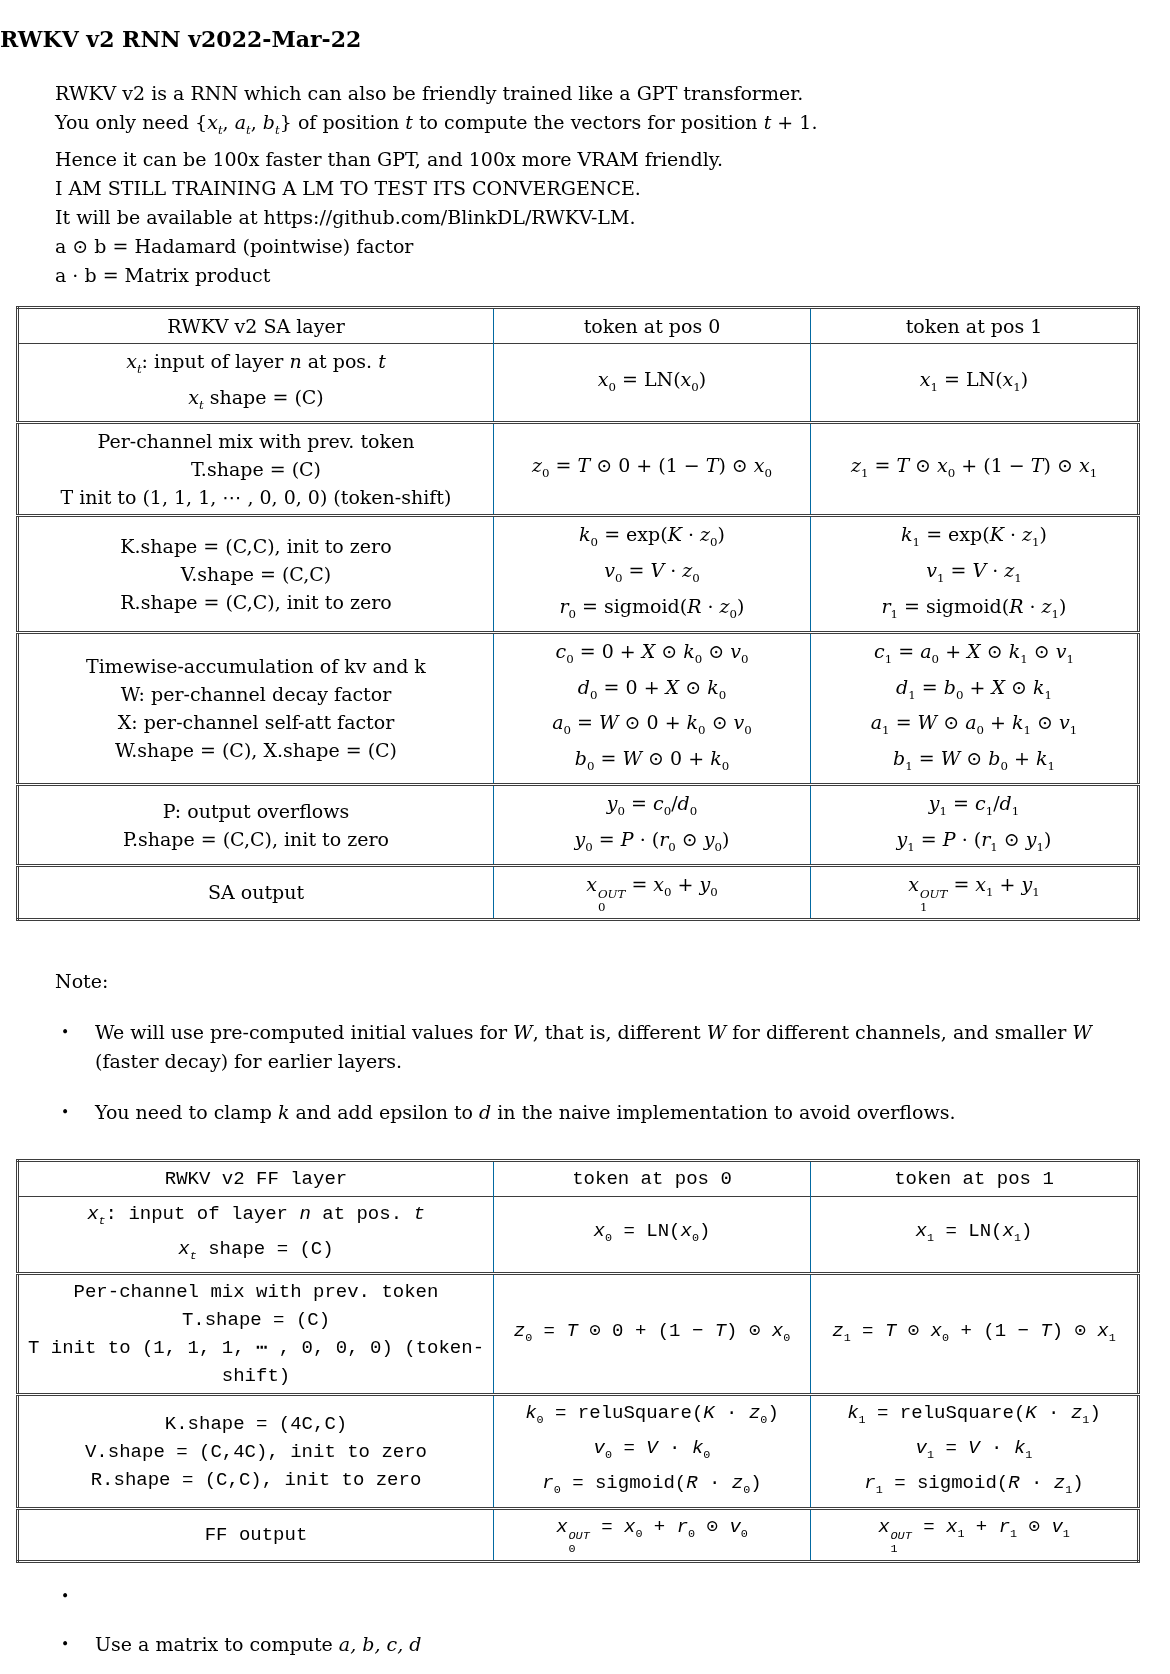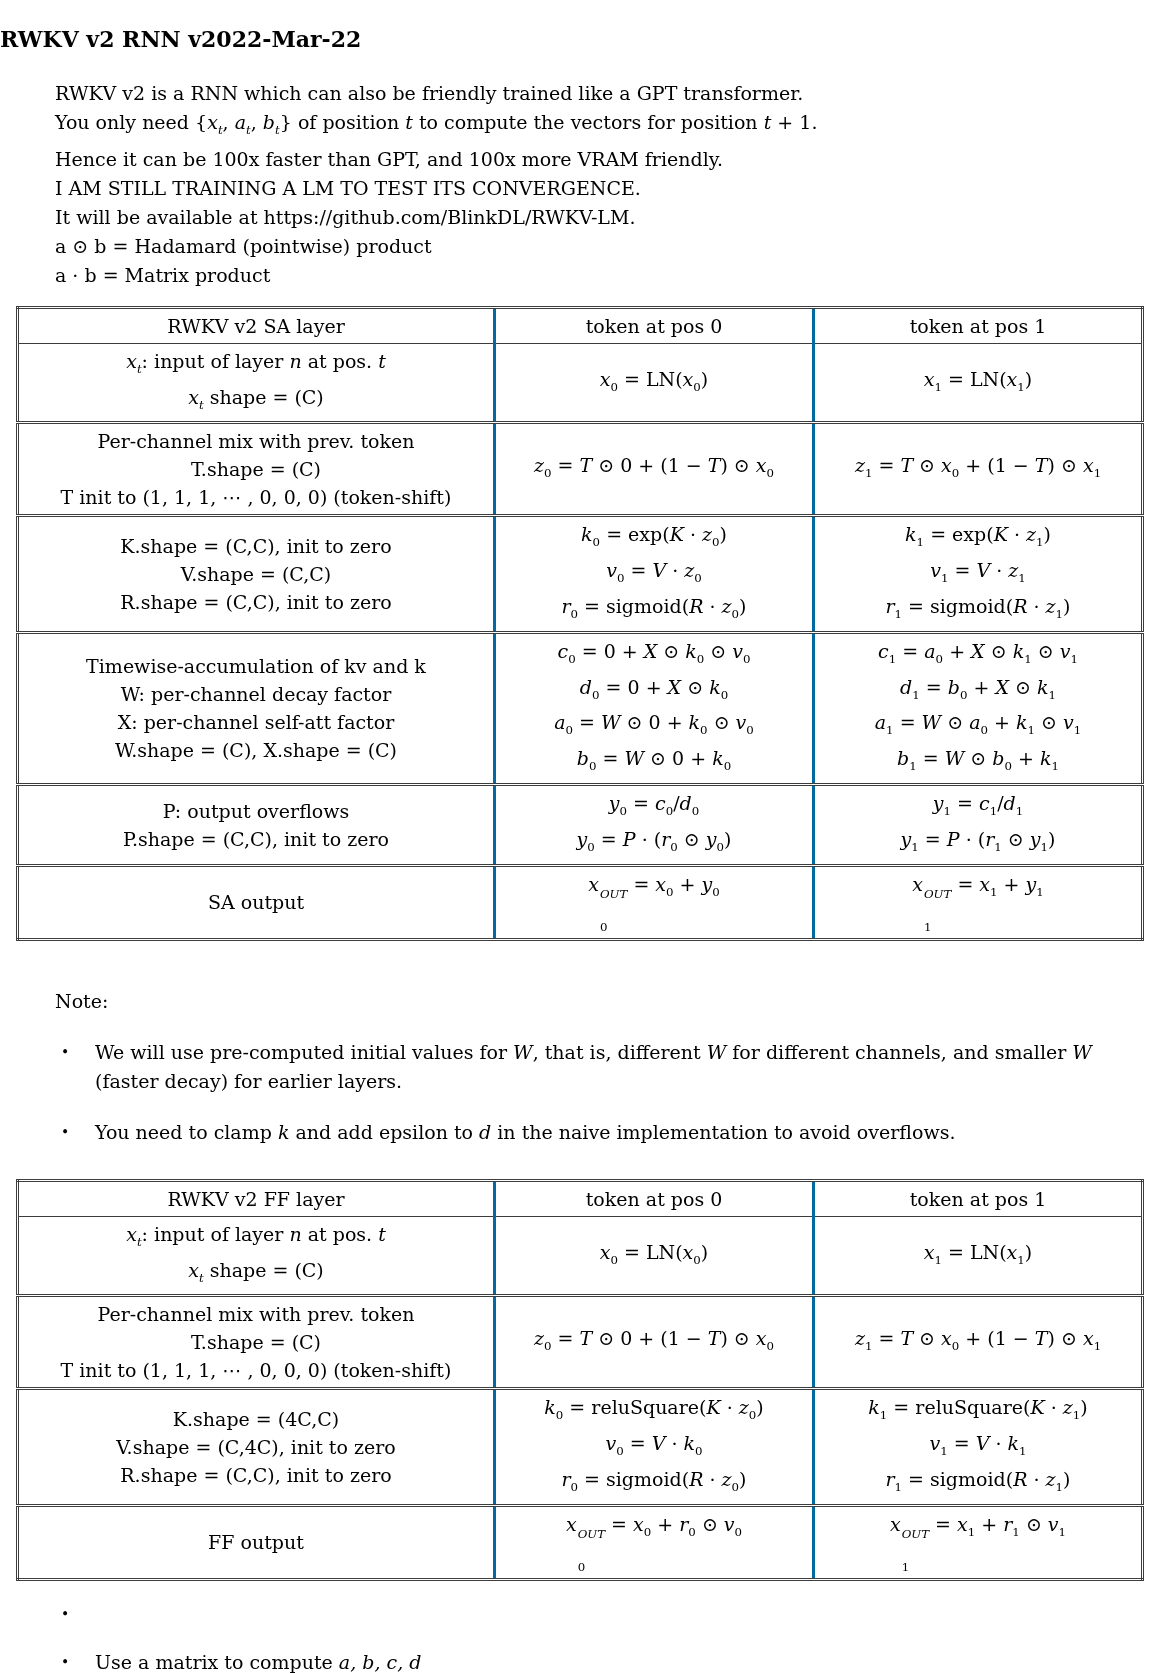--- a/index.html
+++ b/index.html
@@ -15,67 +15,67 @@
   }
   .intro{margin:27px 0 0 55px;line-height:29px;}
   .intro-line{white-space:nowrap;}
 
   table.eq{
     border-collapse:collapse;table-layout:fixed;
     width:1092px;margin:16px 0 0 16px;
     border:3px double #3d3d3d;
   }
   .eq th,.eq td{
-    border-left:3px solid #0369a1;
+    border-left:1px solid #0369a1;
     padding:3px 6px;text-align:center;vertical-align:middle;
     font-weight:normal;line-height:28px;font-size:19px;
   }
   .eq th:first-child,.eq td:first-child{border-left:none;}
   .eq th:nth-child(1){width:462px;}
   .eq th:nth-child(2){width:304px;}
   .eq th:nth-child(3){width:314px;}
   .eq thead tr{border-bottom:1px solid #3d3d3d;}
   .eq tbody tr{border-top:3px double #3d3d3d;}
   .eq tbody tr:first-child{border-top:1px solid #3d3d3d;}
-  table.ff{margin-top:32px;}
+  table.ff{margin-top:32px;font-family:Liberation Mono, monospace;}
 
   .section-heading{margin:46px 0 0 55px;line-height:29px;}
   .todo-heading{margin-top:34px;}
 
   ul.bullet-list{list-style:none;margin:0;padding:0;}
   .bullet-list li{
     display:flex;align-items:flex-start;
     margin:21px 0 0 61px;line-height:29px;
   }
   .note-list li{margin-top:22px;}
   .todo-list li{margin-top:19px;}
   .bullet{flex:0 0 34px;font-size:14px;line-height:29px;}
   .note-list .li-text{max-width:1010px;}
 
   i{font-style:italic;}
   sub{font-size:0.62em;}
   .ss{
     display:inline-flex;flex-direction:column;align-items:flex-start;
-    font-size:0.62em;line-height:1.15;vertical-align:-0.6em;margin-left:1px;gap:20px;
+    font-size:0.62em;line-height:1.15;vertical-align:-0.6em;margin-left:1px;
   }
   .ss-sup{font-style:italic;}
 </style>
 </head>
 <body>
 
 <div class="page">
   <h1 class="title">RWKV v2 RNN v2022-Mar-22</h1>
 
   <div class="intro">
       <div class="intro-line">RWKV v2 is a RNN which can also be friendly trained like a GPT transformer.</div>
       <div class="intro-line">You only need {<i>x<sub>t</sub></i>, <i>a<sub>t</sub></i>, <i>b<sub>t</sub></i>} of position <i>t</i> to compute the vectors for position <i>t</i> + 1.</div>
       <div class="intro-line">Hence it can be 100x faster than GPT, and 100x more VRAM friendly.</div>
       <div class="intro-line">I AM STILL TRAINING A LM TO TEST ITS CONVERGENCE.</div>
       <div class="intro-line">It will be available at https://github.com/BlinkDL/RWKV-LM.</div>
-      <div class="intro-line">a ⊙ b = Hadamard (pointwise) product</div>
+      <div class="intro-line">a ⊙ b = Hadamard (pointwise) factor</div>
       <div class="intro-line">a · b = Matrix product</div>
     </div>
 
   <table class="eq sa">
       <thead>
         <tr>
           <th>RWKV v2 SA layer</th>
           <th>token at pos 0</th>
           <th>token at pos 1</th>
         </tr>

